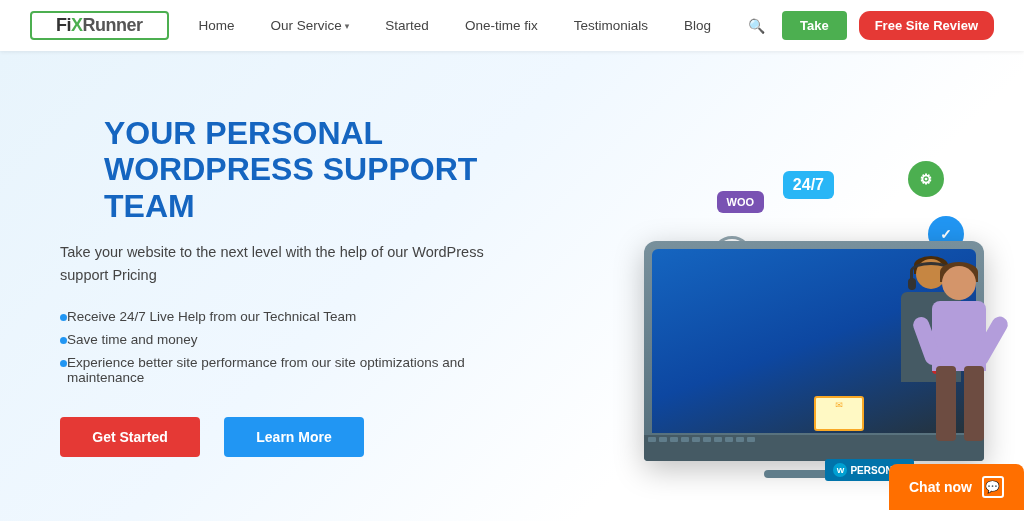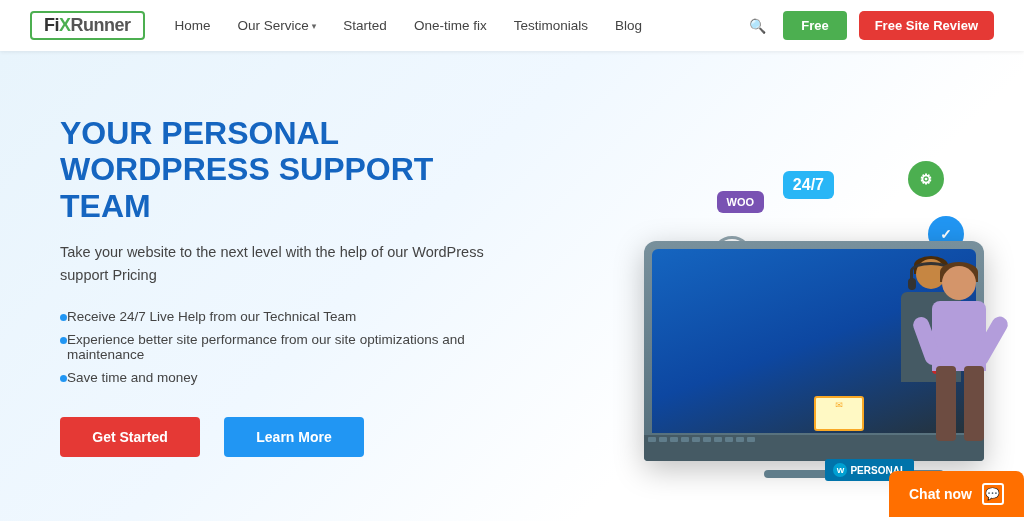--- a/index.html
+++ b/index.html
@@ -17,38 +17,38 @@
       position: relative;
       z-index: 10;
     }
     .logo-container {
       display: flex;
       align-items: center;
     }
     .logo-box {
       border: 2px solid #4caf50;
       border-radius: 4px;
-      padding: 2px 12px;
+      padding: 2px 24px;
       display: flex;
       align-items: center;
     }
     .logo-text {
       font-size: 18px;
       font-weight: 700;
       color: #333;
       letter-spacing: -0.5px;
     }
     .logo-text .fix { color: #333; }
     .logo-text .x { color: #4caf50; font-weight: 900; }
     .logo-text .runner { color: #555; }
 
     .nav {
       display: flex;
       align-items: flex-end;
-      gap: 27px;
+      gap: 36px;
       margin-left: 30px;
     }
     .nav a {
       text-decoration: none;
       color: #444;
       font-size: 13.5px;
     }
     .nav .has-dropdown {
       display: flex;
       align-items: center;
@@ -79,21 +79,21 @@
       border-radius: 4px;
       padding: 7px 18px;
       font-size: 13px;
       cursor: pointer;
       font-weight: 600;
     }
     .btn-free-review {
       background: #e53935;
       color: #fff;
       border: none;
-      border-radius: 5px;
+      border-radius: 11px;
       padding: 7px 16px;
       font-size: 13px;
       cursor: pointer;
       font-weight: 600;
     }
 
     
     .hero {
       position: relative;
       background: linear-gradient(135deg, #e8f4fc 0%, #f0f8ff 40%, #ffffff 70%);
@@ -110,20 +110,21 @@
       z-index: 2;
     }
 
     .hero-title {
       font-size: 32px;
       font-weight: 800;
       color: #1565c0;
       line-height: 1.15;
       margin-bottom: 16px;
       text-transform: uppercase;
+      margin-left: 44px;
     }
 
     .hero-subtitle {
       font-size: 14.5px;
       color: #444;
       line-height: 1.6;
       margin-bottom: 18px;
     }
 
     .hero-bullets {
@@ -477,21 +478,21 @@
       align-items: flex-start;
       justify-content: center;
       padding-top: 2px;
       font-size: 9px;
       color: #f9a825;
     }
 
     
     .chat-button {
       position: fixed;
-      bottom: 4px;
+      bottom: 11px;
       right: 0;
       background: #ff6f00;
       color: #fff;
       padding: 12px 20px;
       font-size: 14px;
       font-weight: 600;
       cursor: pointer;
       border: none;
       border-radius: 8px 8px 0 0;
       display: flex;
@@ -550,43 +551,43 @@
       </a>
       <a href="#">Started</a>
       <a href="#">One-time fix</a>
       <a href="#">Testimonials</a>
       <a href="#">Blog</a>
     </nav>
   </div>
 
   <div class="nav-right">
     <button class="search-icon-btn">🔍</button>
-    <button class="btn-login">Free</button>
+    <button class="btn-login">Take</button>
     <button class="btn-free-review">Free Site Review</button>
   </div>
 </div>
 
 <div class="hero">
 
   <div class="hero-content">
     <h1 class="hero-title">YOUR PERSONAL WORDPRESS SUPPORT TEAM</h1>
     <p class="hero-subtitle">Take your website to the next level with the help of our WordPress support Pricing</p>
 
     <ul class="hero-bullets">
       <li>
         <span class="bullet-dot"></span>
         <span>Receive 24/7 Live Help from our Technical Team</span>
       </li>
       <li>
         <span class="bullet-dot"></span>
-        <span>Experience better site performance from our site optimizations and maintenance</span>
+        <span>Save time and money</span>
       </li>
       <li>
         <span class="bullet-dot"></span>
-        <span>Save time and money</span>
+        <span>Experience better site performance from our site optimizations and maintenance</span>
       </li>
     </ul>
 
     <div class="hero-buttons">
       <button class="btn-hero-red">Get Started</button>
       <button class="btn-hero-blue">Learn More</button>
     </div>
   </div>
 
   <div class="hero-illustration">

